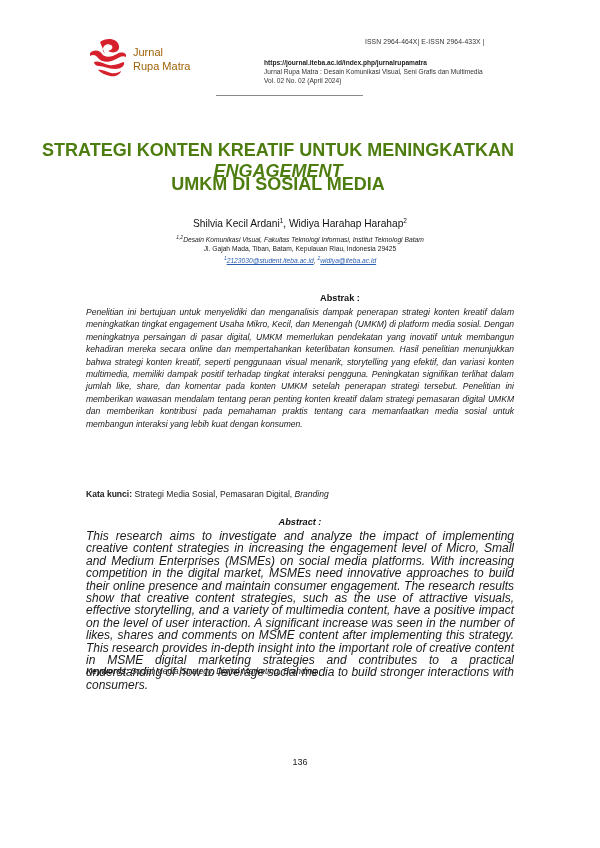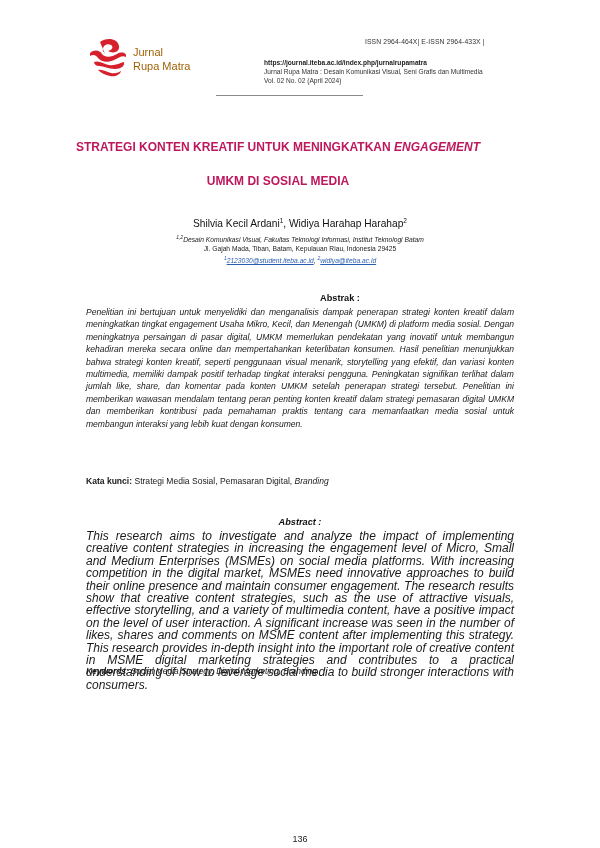--- a/index.html
+++ b/index.html
@@ -6,21 +6,21 @@
   body { width: 600px; height: 848px; position: relative; overflow: hidden; font-family: "Liberation Sans", "DejaVu Sans", sans-serif; color: #1a1a1a; }
 
   .header { position: absolute; left: 0; top: 0; width: 600px; height: 110px; }
   .logo { position: absolute; left: 86px; top: 36px; width: 44px; height: 44px; }
   .logo-text { position: absolute; left: 133px; top: 45px; font-size: 11px; line-height: 14px; color: #a16207; }
   .issn { position: absolute; left: 365px; top: 38px; font-size: 6.8px; color: #333; letter-spacing: 0.1px; }
   .journal-meta { position: absolute; left: 264px; top: 58px; font-size: 6.6px; line-height: 9.2px; color: #333; }
   .journal-meta .url { font-weight: bold; color: #222; }
   .divider { position: absolute; left: 216px; top: 95px; width: 147px; height: 1px; background: #8a8a8a; }
 
-  .title { position: absolute; left: 0; width: 556px; text-align: center; font-weight: bold; font-size: 12px; color: #be185d; }
+  .title { position: absolute; left: 0; width: 556px; text-align: center; font-weight: bold; font-size: 18px; color: #4d7c0f; }
   .title.l1 { top: 140px; }
   .title.l2 { top: 174px; text-align: center; }
   .title em { font-style: italic; }
 
   .authors { position: absolute; top: 217px; left: 0; width: 600px; text-align: center; font-size: 10.2px; color: #111; }
   .authors sup { font-size: 6.5px; }
   .affil { position: absolute; top: 234px; left: 0; width: 600px; text-align: center; font-size: 6.7px; font-style: italic; color: #222; }
   .affil sup { font-size: 5px; }
   .address { position: absolute; top: 245px; left: 0; width: 600px; text-align: center; font-size: 6.7px; color: #222; }
   .emails { position: absolute; top: 255px; left: 0; width: 600px; text-align: center; font-size: 6.7px; font-style: italic; }
@@ -29,25 +29,25 @@
 
   .section-head { position: absolute; left: 0; width: 600px; text-align: center; font-weight: bold; font-size: 9.2px; color: #111; }
   .abstrak-head { top: 293px; margin-left: 40px; }
   .abstract-head { top: 517px; font-style: italic; }
 
   .body-text { position: absolute; left: 86px; width: 428px; font-size: 8.55px; line-height: 12.4px; text-align: justify; color: #1a1a1a; }
   .abstrak-text { top: 306px; font-style: italic; }
   .abstract-text { top: 530px; font-style: italic; font-size: 12px; line-height: 12.4px; }
 
   .kw { position: absolute; left: 86px; font-size: 8.55px; color: #1a1a1a; }
-  .kw-id { top: 476px; }
+  .kw-id { top: 489px; }
   .kw-en { top: 666px; font-style: italic; font-size: 8.4px; }
   .kw b { font-weight: bold; }
 
-  .page-num { position: absolute; top: 834px; left: 0; width: 600px; text-align: center; font-size: 9px; color: #222; }
+  .page-num { position: absolute; top: 757px; left: 0; width: 600px; text-align: center; font-size: 9px; color: #222; }
 </style>
 </head>
 <body>
 
 <div class="header">
   <svg class="logo" viewBox="0 0 44 44">
     <path d="M14 6 C20 1, 32 2, 33 10 C34 16, 27 18, 22 15 C26 14, 28 11, 25 9 C21 7, 16 10, 17 15 L19 18 Z" fill="#d6202b"></path>
     <path d="M4 17 C8 13, 14 14, 16 18 C19 22, 26 21, 31 18 C36 15, 41 17, 40 21 C36 19, 33 22, 28 24 C22 27, 15 26, 12 22 C10 19, 7 18, 4 20 Z" fill="#d6202b"></path>
     <path d="M8 26 C13 24, 18 28, 23 29 C29 30, 34 27, 38 26 C39 30, 35 33, 29 33 C22 33, 18 30, 13 30 C10 30, 8 28, 8 26 Z" fill="#d6202b"></path>
     <path d="M12 34 C17 33, 20 36, 25 37 C30 38, 33 36, 35 35 C34 39, 29 41, 24 40 C19 39, 15 37, 12 34 Z" fill="#d6202b"></path>

